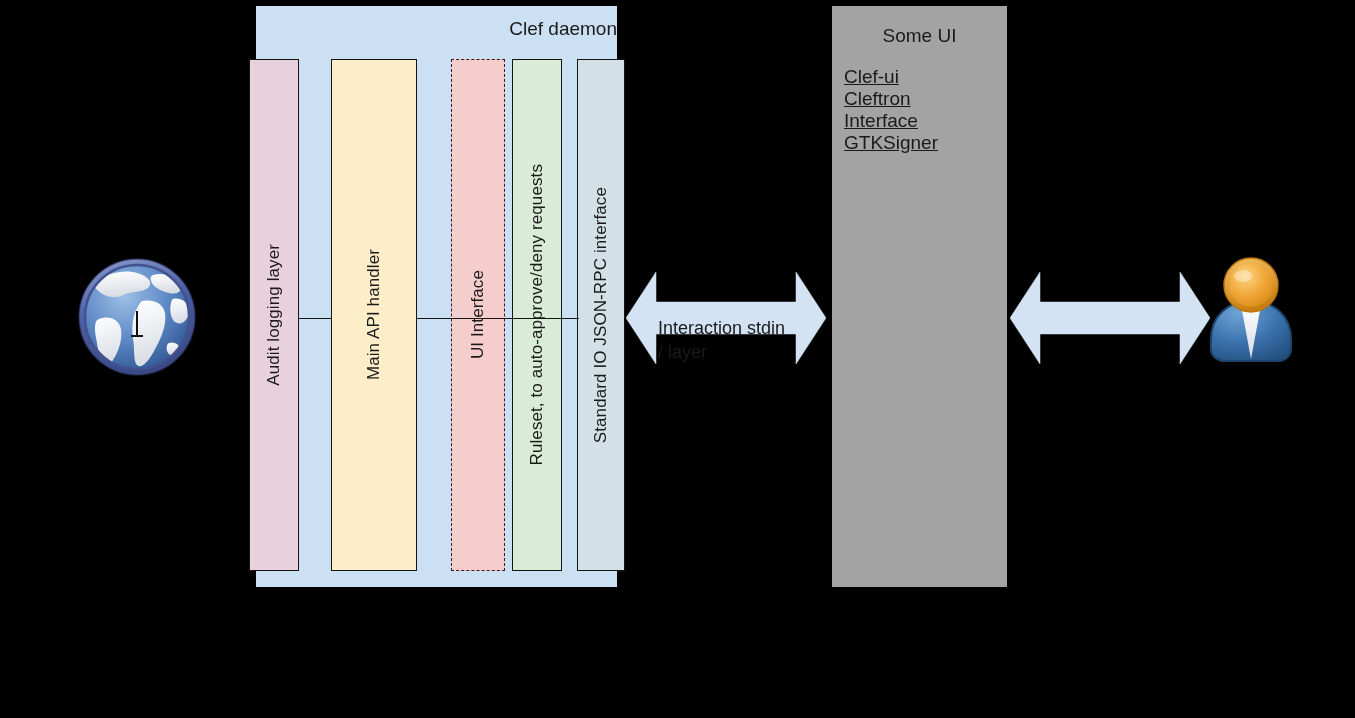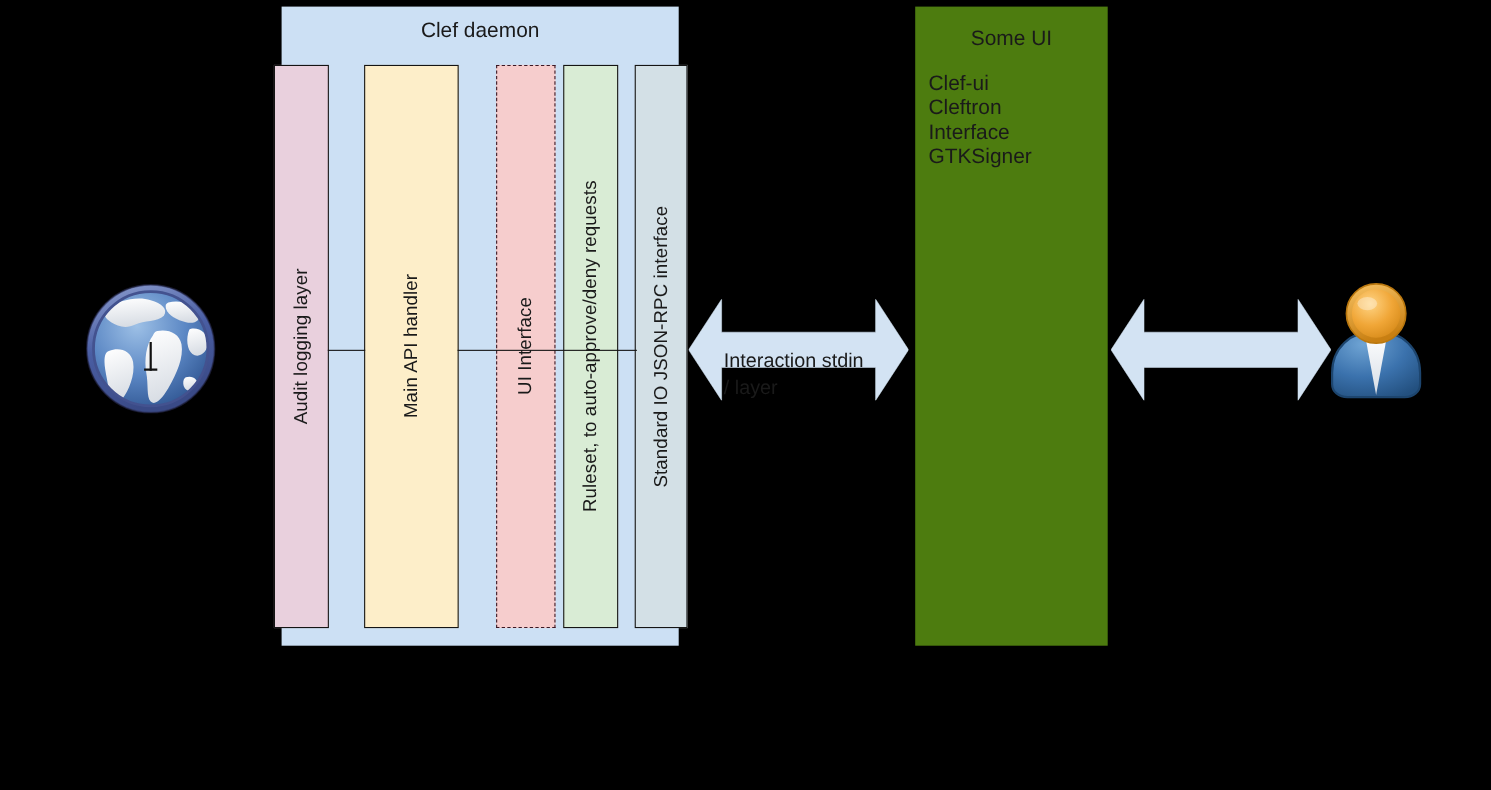--- a/index.html
+++ b/index.html
@@ -25,21 +25,21 @@
     width: 361px;
     height: 581px;
     background: #cce0f4;
     border: none;
   }
   .daemon-title {
     position: absolute;
     left: 256px;
     top: 17px;
     width: 361px;
-    text-align: center;
+    text-align: right;
     font-size: 19px;
     color: #1a1a1a;
     line-height: 24px;
     white-space: nowrap;
   }
 
   
   .vbox {
     position: absolute;
     top: 59px;
@@ -76,41 +76,41 @@
   .conn-1 { left: 298px; top: 318px; width: 34px; }
   .conn-2 { left: 416px; top: 318px; width: 163px; }
 
   
   .some-ui-panel {
     position: absolute;
     left: 832px;
     top: 6px;
     width: 175px;
     height: 581px;
-    background: #4d7c0f;
+    background: #a3a3a3;
   }
   .some-ui-title {
     position: absolute;
     left: 0;
     top: 18px;
     width: 175px;
     text-align: center;
     font-size: 19px;
     color: #1a1a1a;
     line-height: 24px;
   }
   .some-ui-list {
     position: absolute;
     left: 12px;
     top: 60px;
     font-size: 19px;
     line-height: 22px;
     color: #1a1a1a;
   }
-  .some-ui-list div { white-space: nowrap; }
+  .some-ui-list div { white-space: nowrap; text-decoration: underline; }
 
   
   .d-arrow {
     position: absolute;
     top: 272px;
     width: 200px;
     height: 92px;
   }
   .d-arrow svg { display: block; width: 200px; height: 92px; }
   .d-arrow .arrow-label {

